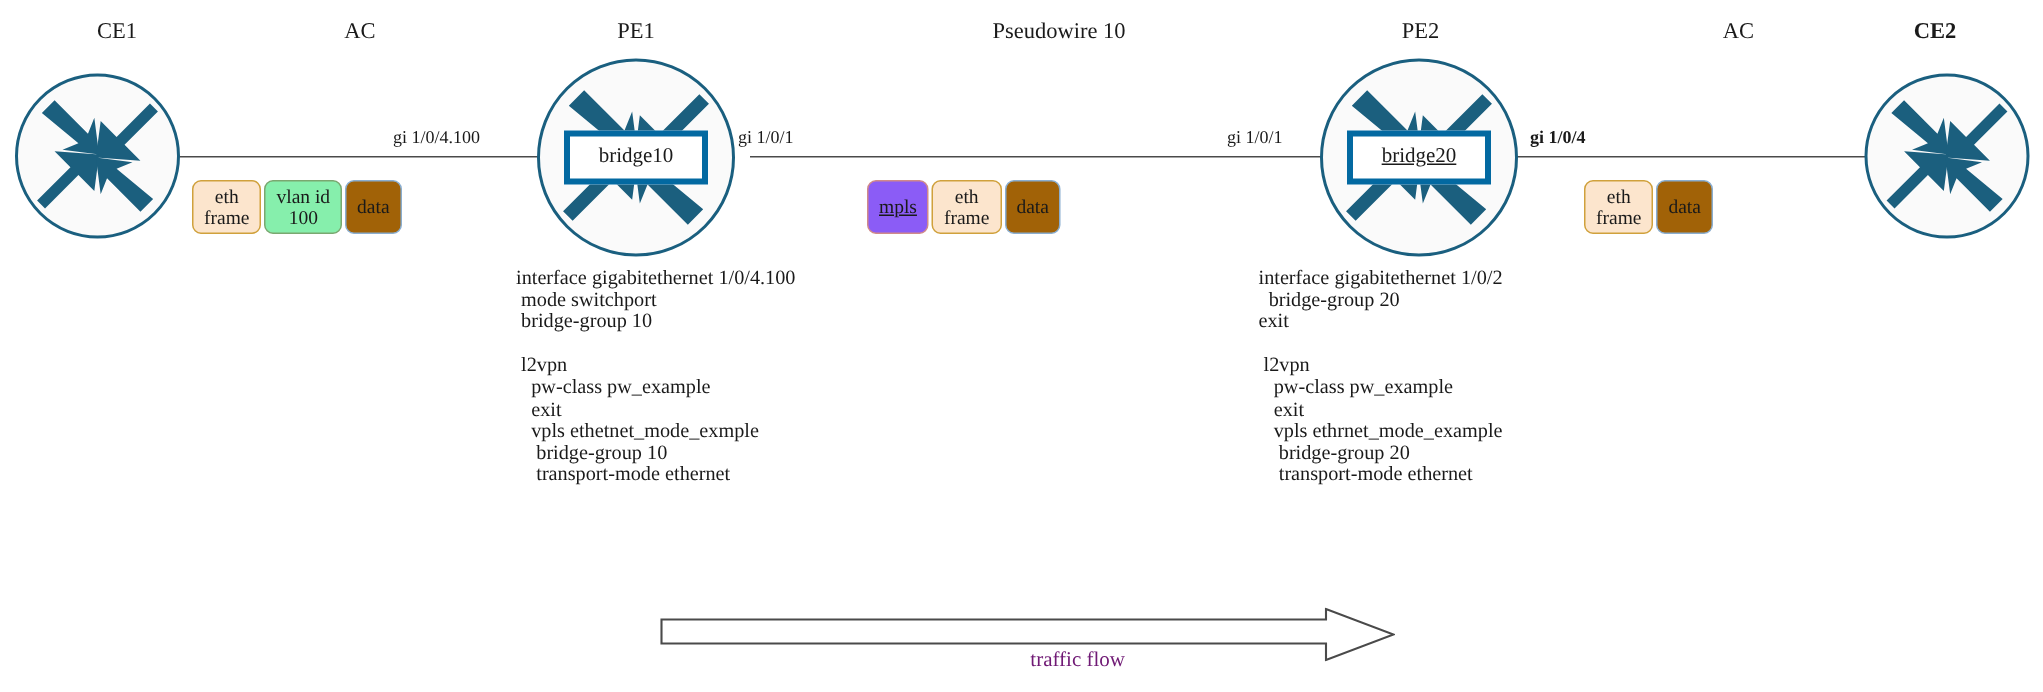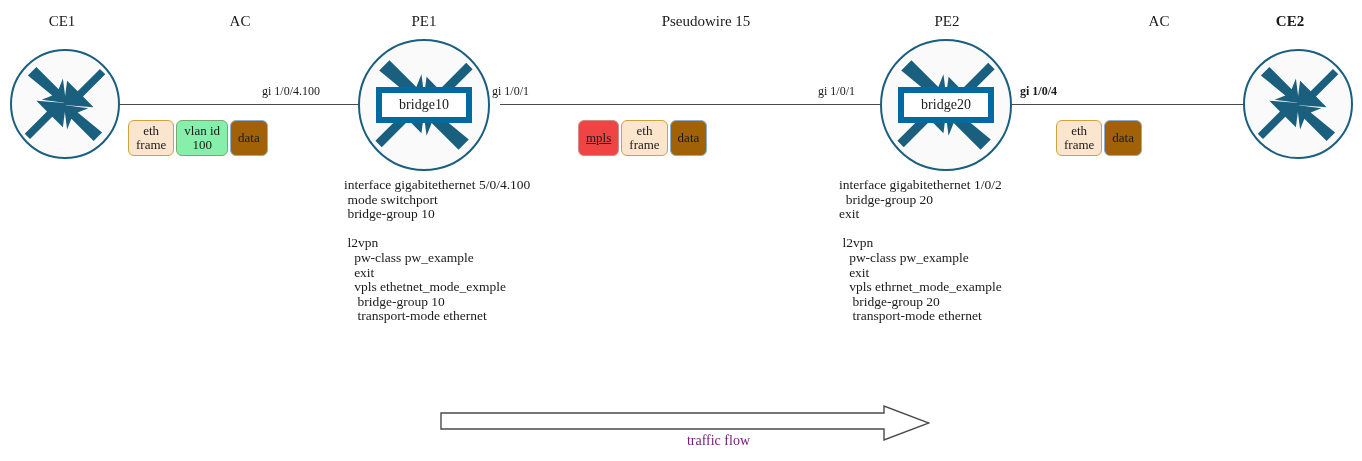--- a/index.html
+++ b/index.html
@@ -36,21 +36,21 @@
     background: #fafafa;
     border: 2px solid #1a5f7f;
     box-sizing: border-box;
   }
   .router svg { display: block; width: 100%; height: 100%; }
 
   
   .bridge-box {
     position: absolute;
     background: #ffffff;
-    border: 6px solid #0369a1;
+    border: 4px solid #0369a1;
     box-sizing: border-box;
     display: flex;
     align-items: center;
     justify-content: center;
     font-size: 14px;
     color: #1a1a1a;
     white-space: nowrap;
   }
 
   
@@ -86,21 +86,21 @@
     text-align: center;
     font-size: 13px;
     line-height: 14px;
     padding: 3px 7px;
     white-space: pre-line;
     min-height: 30px;
   }
   .pkt-eth   { background: #fce5cd; border-color: #d0a13c; }
   .pkt-vlan  { background: #86efac; border-color: #7aa870; }
   .pkt-data  { background: #a16207; border-color: #8aaed0; }
-  .pkt-mpls  { background: #ef4444; border-color: #d08a8a; text-decoration: underline; }
+  .pkt-mpls  { background: #8b5cf6; border-color: #d08a8a; text-decoration: underline; }
 
   
   .config {
     position: absolute;
     font-size: 13.5px;
     line-height: 14.6px;
     white-space: pre;
     color: #1a1a1a;
   }
 
@@ -114,24 +114,24 @@
     color: #701a75;
     text-align: right;
   }
 </style>
 </head>
 <body>
 
 <div id="canvas">
 
   <div id="captions">
-      <div class="node-caption" style="left: 32px; top: 12px; width: 60px;">CE1</div>
+      <div class="node-caption" style="left: 48px; top: 12px; width: 60px;">CE1</div>
       <div class="node-caption" style="left: 210px; top: 12px; width: 60px;">AC</div>
       <div class="node-caption" style="left: 394px; top: 12px; width: 60px;">PE1</div>
-      <div class="node-caption" style="left: 626px; top: 12px; width: 160px;">Pseudowire 15</div>
+      <div class="node-caption" style="left: 626px; top: 12px; width: 160px;">Pseudowire 10</div>
       <div class="node-caption" style="left: 917px; top: 12px; width: 60px;">PE2</div>
       <div class="node-caption" style="left: 1129px; top: 12px; width: 60px;">AC</div>
       <div class="node-caption" style="left: 1260px; top: 12px; width: 60px; font-weight: bold;">CE2</div>
     </div>
 
   <div id="links">
       <div class="link" style="left: 118px; top: 104px; width: 245px; border-top-color: rgb(74, 74, 74);"></div>
       <div class="link" style="left: 500px; top: 104px; width: 382px; border-top-color: rgb(74, 74, 74);"></div>
       <div class="link" style="left: 1011px; top: 104px; width: 262px; border-top-color: rgb(74, 74, 74);"></div>
     </div>
@@ -179,21 +179,21 @@
 
       <polygon points="49,51 52,28 62,38 83,17 88,22 67,43 77,53"></polygon>
 
       <polygon points="51,49 48,72 38,62 17,83 12,78 33,57 23,47"></polygon>
 
       <polygon points="85,77 77,85 56,64 52,74 49,51 72,54 62,58"></polygon>
     </g>
   </svg>
         </div>
       </div>
-      <div class="bridge-box" style="left: 898px; top: 87px; width: 96px; height: 36px;">bridge20</div>
+      <div class="bridge-box" style="left: 898px; top: 87px; width: 96px; height: 36px; text-decoration: underline;">bridge20</div>
       <div class="router" style="left: 1243px; top: 49px; width: 110px; height: 110px; border-color: rgb(26, 95, 127); background: rgb(250, 250, 250);">
         <div style="width: 100%; height: 100%;">
   <svg viewBox="0 0 100 100" xmlns="http://www.w3.org/2000/svg">
     <g fill="#1b5f7e" stroke="none">
 
       <polygon points="15,23 23,15 44,36 48,26 51,49 28,46 38,42"></polygon>
 
       <polygon points="49,51 52,28 62,38 83,17 88,22 67,43 77,53"></polygon>
 
       <polygon points="51,49 48,72 38,62 17,83 12,78 33,57 23,47"></polygon>
@@ -227,21 +227,21 @@
         <div class="pkt pkt-data">data</div>
       </div>
       <div class="pkt-stack" style="left: 1056px; top: 120px;">
         <div class="pkt pkt-eth">eth
 frame</div>
         <div class="pkt pkt-data">data</div>
       </div>
     </div>
 
   <div id="configs">
-      <div class="config" style="left: 344px; top: 178px;">interface gigabitethernet 5/0/4.100
+      <div class="config" style="left: 344px; top: 178px;">interface gigabitethernet 1/0/4.100
  mode switchport
  bridge-group 10
 
  l2vpn
    pw-class pw_example
    exit
    vpls ethetnet_mode_exmple
     bridge-group 10
     transport-mode ethernet</div>
       <div class="config" style="left: 839px; top: 178px;">interface gigabitethernet 1/0/2

